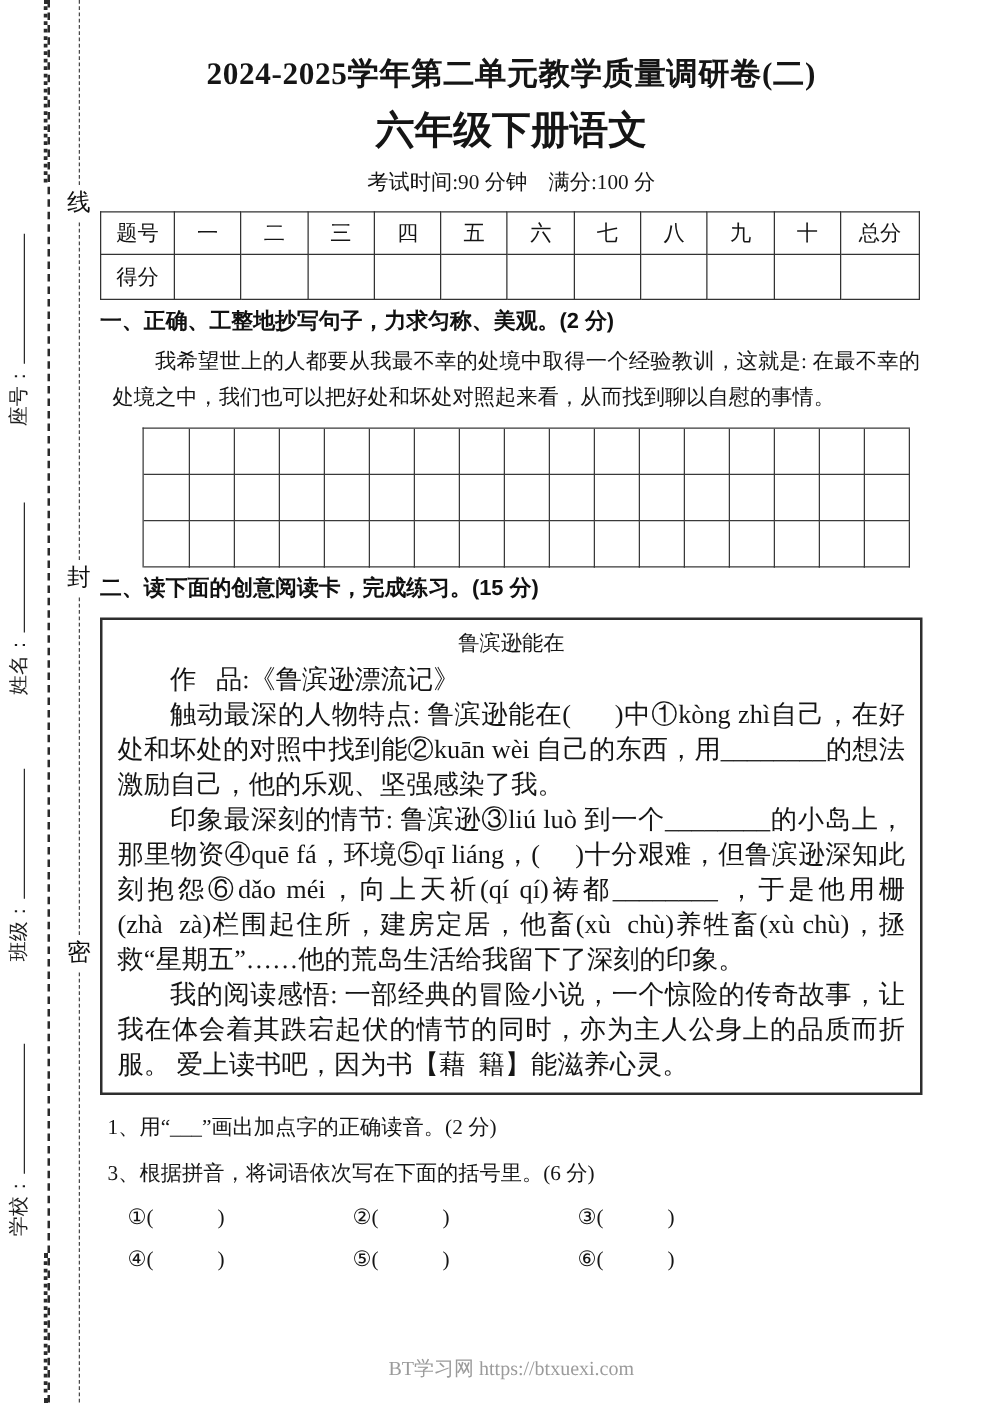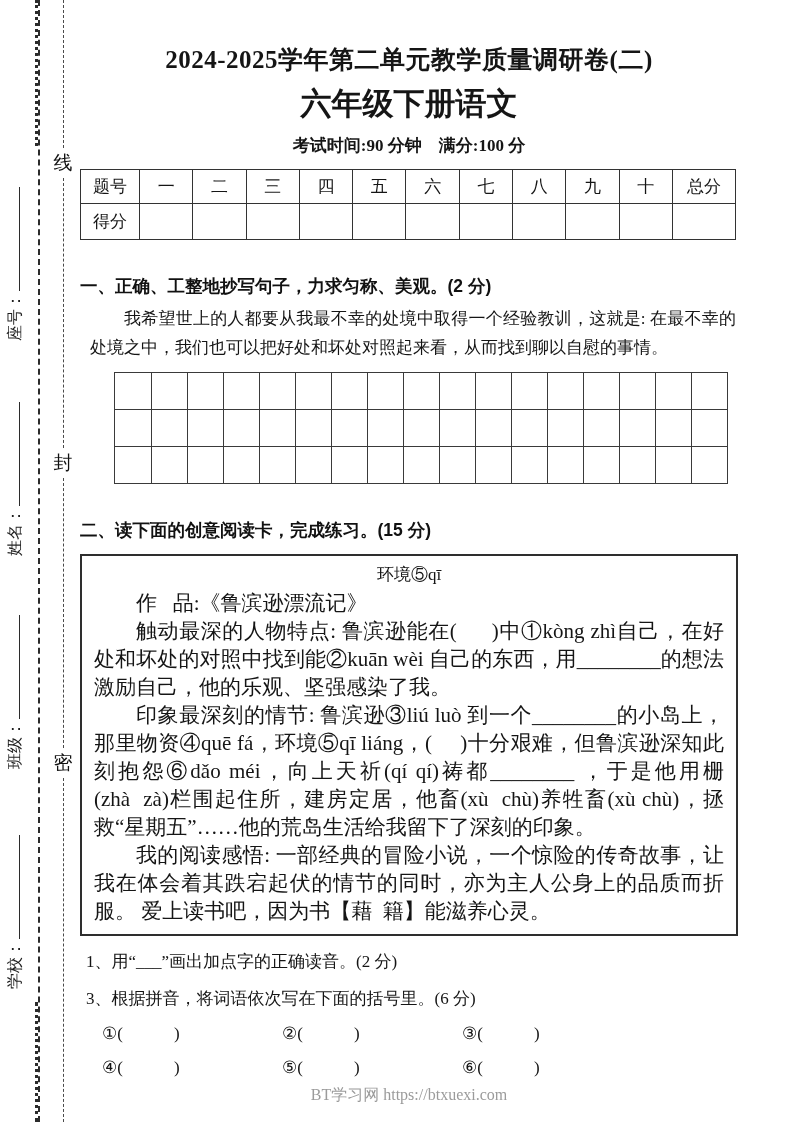--- a/index.html
+++ b/index.html
@@ -28,30 +28,30 @@
 
   .seal-line-col { position: absolute; left: 52px; top: 0; height: 1122px; width: 22px; display: flex; flex-direction: column; align-items: center; }
   .seg { width: 0; border-left: 1px dashed #4a4a4a; }
   .s1 { flex: 0 0 148px; } .s2 { flex: 0 0 270px; } .s3 { flex: 1 1 auto; }
   .seal-char { font-size: 19px; line-height: 30px; color: #111; }
 
   
   .main { position: absolute; left: 80px; top: 0; width: 658px; }
   .title { margin: 44px 0 0 0; font-size: 25px; font-weight: 700; text-align: center; line-height: 1.25; letter-spacing: 0.5px; white-space: nowrap; }
   .subtitle { margin: 10px 0 0 0; font-size: 31px; font-weight: 700; text-align: center; line-height: 1.2; }
-  .exam-info { margin-top: 12px; text-align: center; font-size: 17px; font-weight: 700; }
+  .exam-info { margin-top: 12px; text-align: center; font-size: 17px; font-weight: 400; }
 
   .score-table { width: 656px; margin-top: 12px; border-collapse: collapse; table-layout: fixed; }
   .score-table td { border: 1.5px solid #333; height: 33px; text-align: center; font-size: 17px; padding: 0; margin-left: 28px; }
   .score-table td:first-child { width: 58px; }
   .score-table td:last-child { width: 62px; }
   .score-table tr:last-child td { height: 35px; }
 
   .section-heading {
-    margin: 34px 0 0 0;
+    margin: 4px 0 0 0;
     font-family: "Liberation Sans", "DejaVu Sans", sans-serif;
     font-weight: 700; font-size: 17.5px; color: #111;
   }
   .copy-paragraph { margin: 6px 2px 0 10px; font-size: 17px; line-height: 29px; text-indent: 2em; text-align: justify; }
 
   .copy-grid { display: grid; margin: 10px 0 0 34px; width: 613px; border-left: 1px solid #3a3a3a; border-top: 1px solid #3a3a3a; }
   .grid-cell { width: 36px; height: 36px; border-right: 1px solid #3a3a3a; border-bottom: 1px solid #3a3a3a; }
 
   .reading-card { margin: 12px 0 0 0; border: 2px solid #2e2e2e; padding: 5px 12px 9px 12px; }
   .card-title { text-align: center; font-size: 17px; line-height: 28px; }
@@ -186,21 +186,21 @@
         <div class="grid-cell"></div>
         <div class="grid-cell"></div>
         <div class="grid-cell"></div>
         <div class="grid-cell"></div>
         <div class="grid-cell"></div>
       </div>
 
     <div class="section-heading">二、读下面的创意阅读卡，完成练习。(15 分)</div>
 
     <div class="reading-card">
-      <div class="card-title">环境⑤qī</div>
+      <div class="card-title">鲁滨逊能在</div>
       <p class="card-line">作&nbsp;&nbsp;&nbsp;品:《鲁滨逊漂流记》</p>
       <p class="card-line">触动最深的人物特点: 鲁滨逊能在(&nbsp;&nbsp;&nbsp;&nbsp;&nbsp;&nbsp;)中①kòng zhì自己，在好处和坏处的对照中找到能②kuān wèi 自己的东西，用________的想法激励自己，他的乐观、坚强感染了我。</p>
       <p class="card-line">印象最深刻的情节: 鲁滨逊③liú luò 到一个________的小岛上，那里物资④quē fá，环境⑤qī liáng，(&nbsp;&nbsp;&nbsp;&nbsp;&nbsp;)十分艰难，但鲁滨逊深知此刻抱怨⑥dǎo méi，向上天祈(qí qí)祷都________ ，于是他用栅(zhà&nbsp;&nbsp;zà)栏围起住所，建房定居，他畜(xù&nbsp;&nbsp;chù)养牲畜(xù chù)，拯救“星期五”……他的荒岛生活给我留下了深刻的印象。</p>
       <p class="card-line">我的阅读感悟: 一部经典的冒险小说，一个惊险的传奇故事，让我在体会着其跌宕起伏的情节的同时，亦为主人公身上的品质而折服。&nbsp;爱上读书吧，因为书【藉&nbsp;&nbsp;籍】能滋养心灵。</p>
     </div>
 
     <p class="question">1、用“___”画出加点字的正确读音。(2 分)</p>
     <p class="question">3、根据拼音，将词语依次写在下面的括号里。(6 分)</p>
 
     <div class="blank-row">

